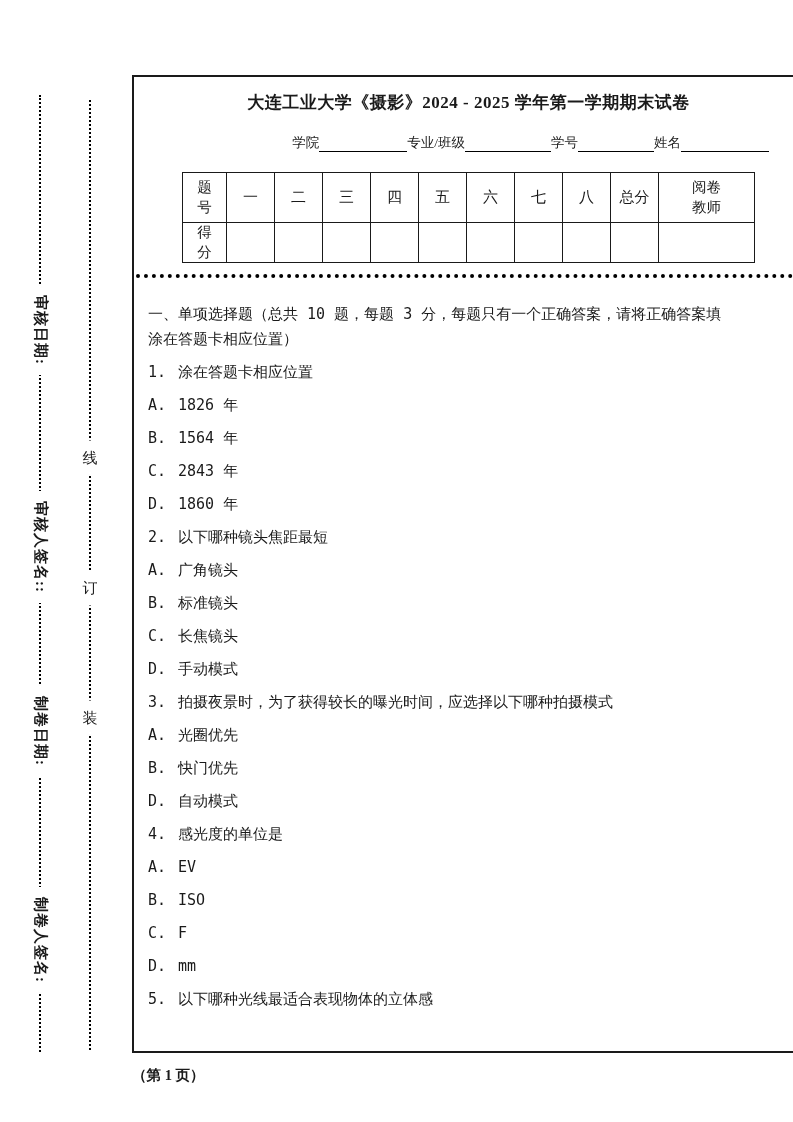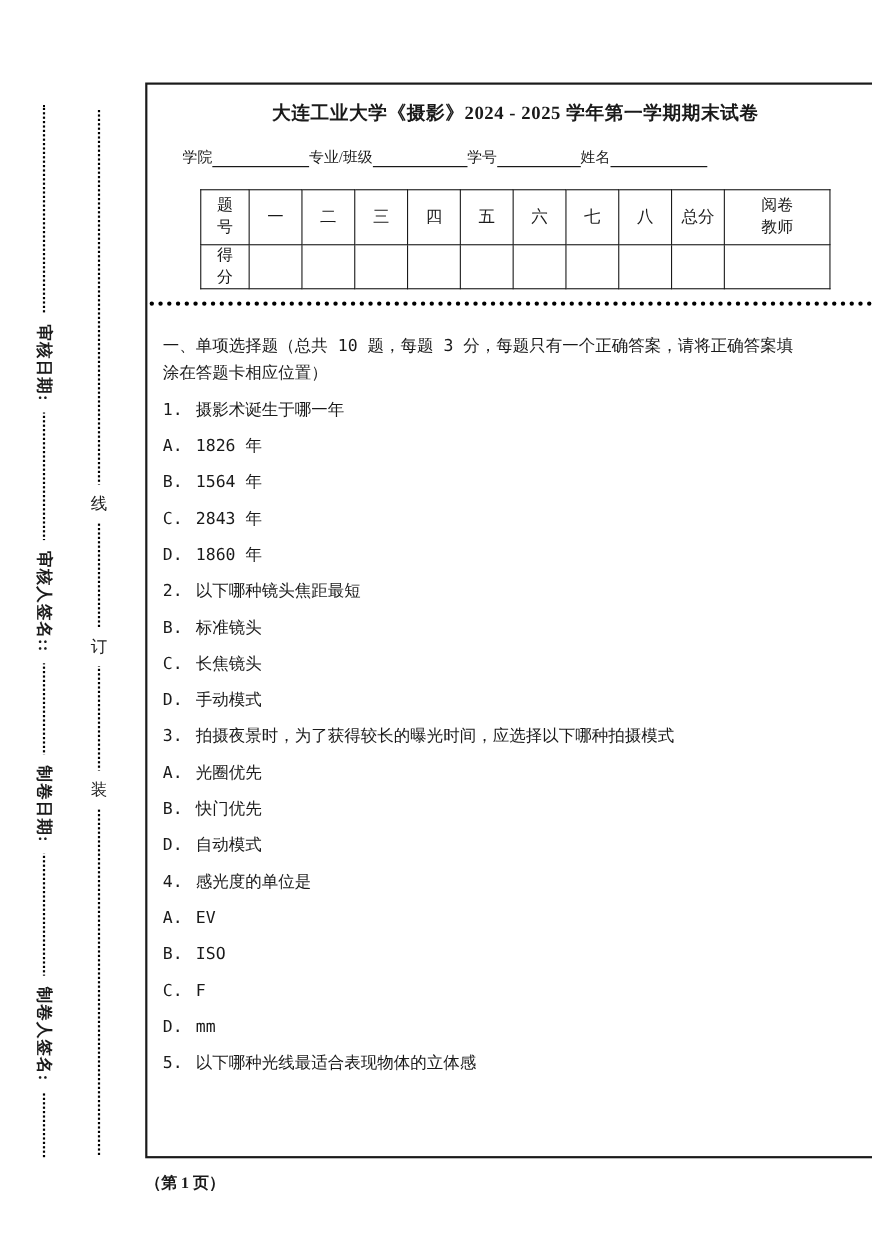--- a/index.html
+++ b/index.html
@@ -56,21 +56,21 @@
   .title {
     margin-top: 14px;
     text-align: center;
     font-size: 17px;
     font-weight: bold;
     letter-spacing: 0.5px;
     white-space: nowrap;
   }
   .fields {
     display: flex;
-    justify-content: flex-start;
+    justify-content: flex-end;
     align-items: flex-end;
     margin: 20px 20px 0 18px;
     font-size: 13.5px;
   }
   .field { display: flex; align-items: flex-end; }
   .flabel { white-space: nowrap; }
   .fline { display: inline-block; border-bottom: 1px solid #000; height: 15px; }
   .w1 { width: 88px; } .w2 { width: 86px; } .w3 { width: 76px; } .w4 { width: 88px; }
 
   .score-table {
@@ -200,27 +200,28 @@
     </table>
 
     <div class="dotsep"></div>
 
     <div class="qarea">
       <div class="sect">
         <div class="sline">一、单项选择题（总共 10 题，每题 3 分，每题只有一个正确答案，请将正确答案填</div>
         <div class="sline">涂在答题卡相应位置）</div>
       </div>
 
-      <div class="line"><span class="qn">1.</span><span>摄影术诞生于哪一年</span></div>
+      <div class="line"><span class="qn">1.</span><span>涂在答题卡相应位置</span></div>
       <div class="line"><span class="qn">A.</span><span>1826 年</span></div>
       <div class="line"><span class="qn">B.</span><span>1564 年</span></div>
       <div class="line"><span class="qn">C.</span><span>2843 年</span></div>
       <div class="line"><span class="qn">D.</span><span>1860 年</span></div>
 
       <div class="line"><span class="qn">2.</span><span>以下哪种镜头焦距最短</span></div>
+      <div class="line"><span class="qn">A.</span><span>广角镜头</span></div>
       <div class="line"><span class="qn">B.</span><span>标准镜头</span></div>
       <div class="line"><span class="qn">C.</span><span>长焦镜头</span></div>
       <div class="line"><span class="qn">D.</span><span>手动模式</span></div>
 
       <div class="line"><span class="qn">3.</span><span>拍摄夜景时，为了获得较长的曝光时间，应选择以下哪种拍摄模式</span></div>
       <div class="line"><span class="qn">A.</span><span>光圈优先</span></div>
       <div class="line"><span class="qn">B.</span><span>快门优先</span></div>
       <div class="line"><span class="qn">D.</span><span>自动模式</span></div>
 
       <div class="line"><span class="qn">4.</span><span>感光度的单位是</span></div>

